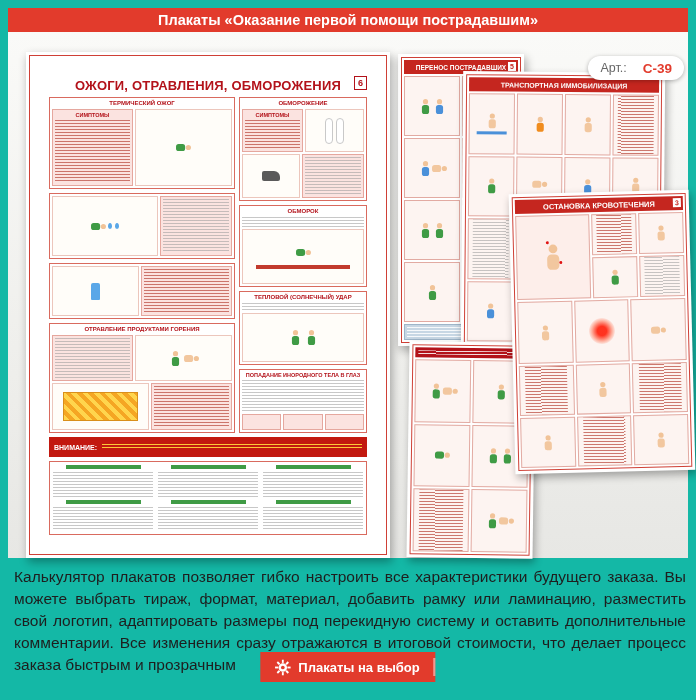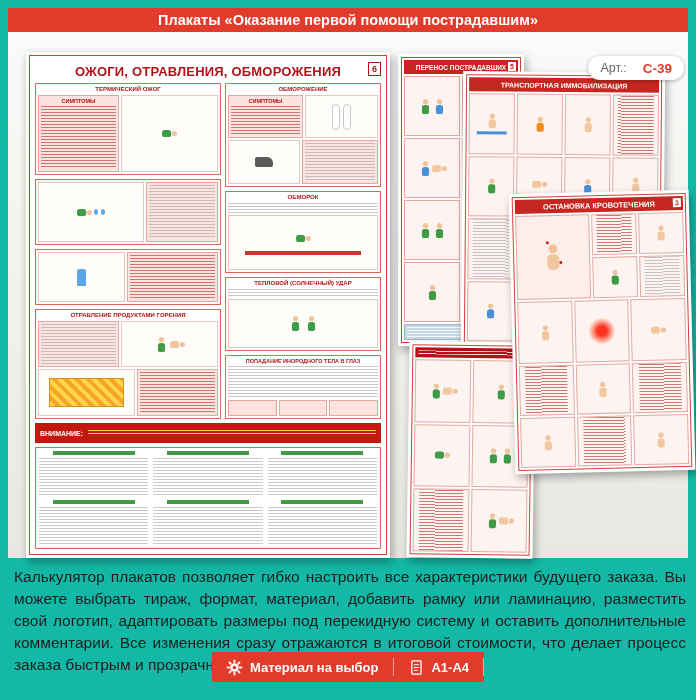--- a/index.html
+++ b/index.html
@@ -15,21 +15,21 @@
     background:linear-gradient(180deg,#fafaf8 0%,#efefec 60%,#e7e7e4 100%)}
 
   
   .art-badge{position:absolute;right:12px;top:56px;height:24px;background:#fff;border-radius:12px;
     display:flex;align-items:center;padding:0 12px;box-shadow:0 1px 4px rgba(0,0,0,.3);z-index:20}
   .art-label{color:#666;font-size:12.5px}
   .art-value{color:#e23b2c;font-weight:bold;font-size:13.5px;margin-left:16px}
 
   
   .poster{position:absolute;background:#fff;box-shadow:2px 4px 9px rgba(0,0,0,.33)}
-  .pframe{position:absolute;inset:3px;border:1px solid #cf4036;padding:5px;display:flex;flex-direction:column}
+  .pframe{position:absolute;inset:3px;border:1px solid #cf4036;padding:19px;display:flex;flex-direction:column}
   .rframe{position:absolute;inset:3px;border:1px solid #cf4036;padding:2px;display:flex;flex-direction:column;gap:2px}
 
   .ptitle-row{position:relative;height:20px;display:flex;align-items:center;justify-content:center;flex:none}
   .ptitle{color:#b3121a;font-weight:bold;font-size:13px;letter-spacing:.2px;white-space:nowrap}
   .pnum{position:absolute;right:0;top:1px;border:1px solid #b3121a;color:#b3121a;font-size:9px;
     font-weight:bold;padding:0 3px;line-height:12px}
 
   .cols{display:flex;gap:4px;margin-top:2px;height:336px;flex:none}
   .col{display:flex;flex-direction:column;gap:4px}
   .col.left{width:186px}
@@ -573,28 +573,19 @@
           <rect x="10.7" y="18.5" width="2.6" height="4.5"></rect>
           <rect x="1" y="10.7" width="4.5" height="2.6"></rect>
           <rect x="18.5" y="10.7" width="4.5" height="2.6"></rect>
           <rect x="10.7" y="1" width="2.6" height="4.5" transform="rotate(45 12 12)"></rect>
           <rect x="10.7" y="18.5" width="2.6" height="4.5" transform="rotate(45 12 12)"></rect>
           <rect x="1" y="10.7" width="4.5" height="2.6" transform="rotate(45 12 12)"></rect>
           <rect x="18.5" y="10.7" width="4.5" height="2.6" transform="rotate(45 12 12)"></rect>
         </g>
         <circle cx="12" cy="12" r="2.6" fill="#e23b2c"></circle>
       </svg>
-      <span class="flabel">Материал на выбор</span>
+      <span class="flabel">Плакаты на выбор</span>
     </div>
     <div class="fdiv"></div>
-    <div class="fitem">
-      <svg class="ficon" viewBox="0 0 24 24">
-        <rect x="5.5" y="2.5" width="13" height="19" rx="1.2" fill="none" stroke="#fff" stroke-width="1.8"></rect>
-        <line x1="8.5" y1="8" x2="15.5" y2="8" stroke="#fff" stroke-width="1.4"></line>
-        <line x1="8.5" y1="12" x2="15.5" y2="12" stroke="#fff" stroke-width="1.4"></line>
-        <line x1="8.5" y1="16" x2="13.5" y2="16" stroke="#fff" stroke-width="1.4"></line>
-      </svg>
-      <span class="flabel">А1-А4</span>
-    </div>
     <div class="fdiv"></div>
   </div>
 
 </div>
 
 </body></html>

